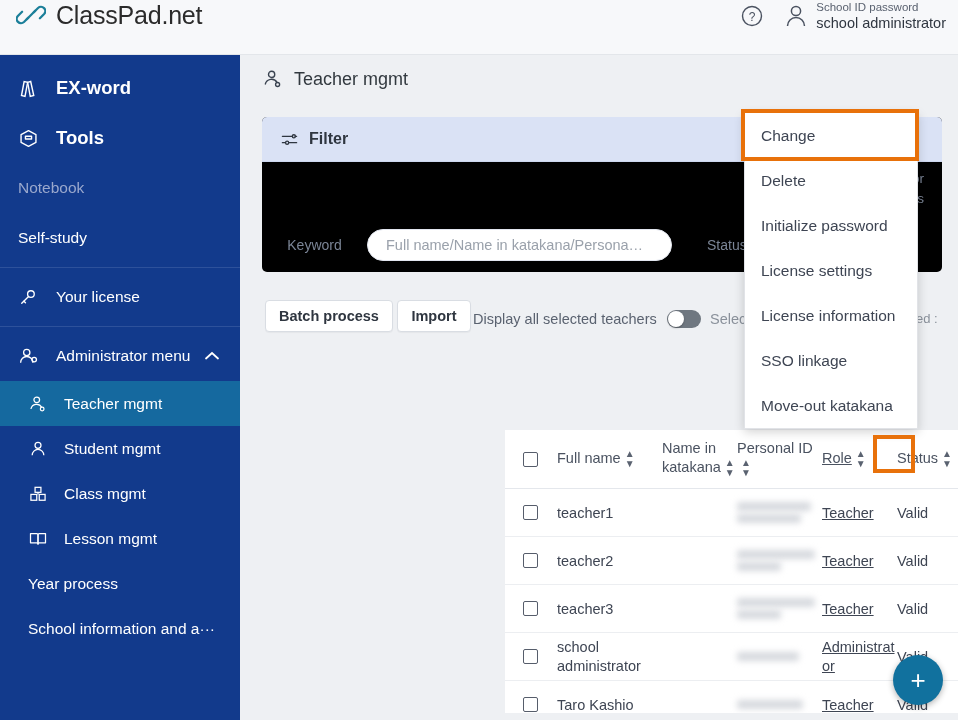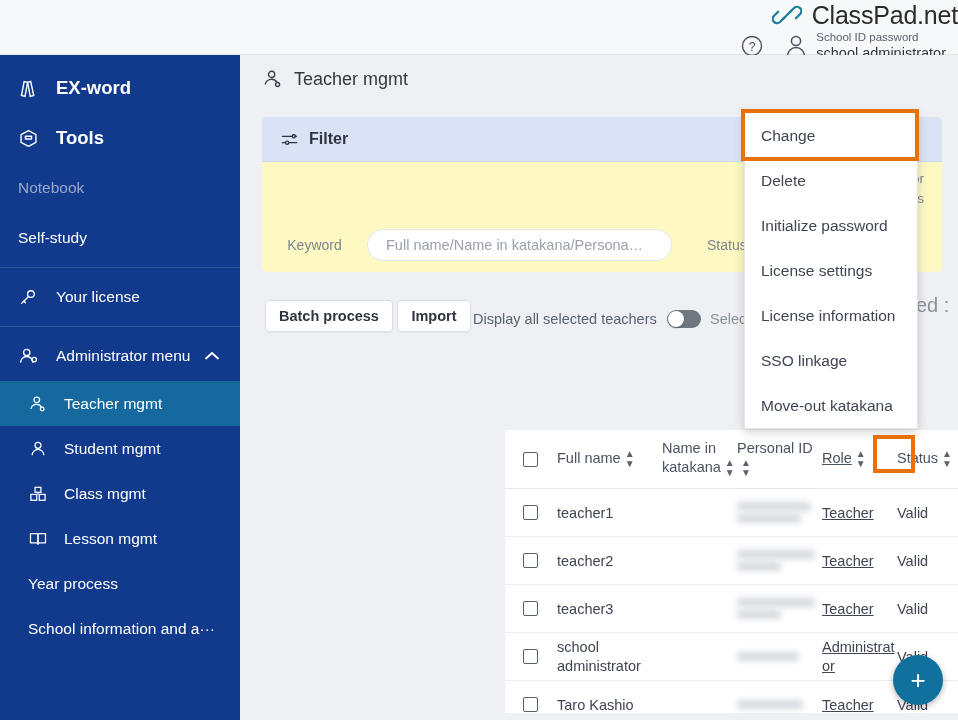--- a/index.html
+++ b/index.html
@@ -14,23 +14,22 @@
     width: 958px; height: 720px;
     overflow: hidden;
   }
 
   
   .topbar {
     position: absolute; left: 0; top: 0;
     width: 958px; height: 55px;
     background: #f7f8fa;
     border-bottom: 1px solid #e3e6ea;
-    display: flex; align-items: flex-end;
-    box-sizing: border-box;
-    flex-direction: column;
+    display: flex; align-items: flex-start;
+    box-sizing: border-box;
   }
   .brand { display: flex; align-items: center; margin-left: 16px; }
   .brand-icon { width: 30px; height: 30px; margin-right: 10px; }
   .brand-text {
     font-size: 25px; color: #2b2b2b; letter-spacing: -0.2px;
   }
   .topbar-right {
     margin-left: auto; margin-right: 12px;
     display: flex; align-items: center;
   }
@@ -81,21 +80,21 @@
   .page-head {
     display: flex; align-items: center;
     height: 48px; padding-left: 22px;
     font-size: 18px; color: #32393f;
   }
   .page-head .ico { margin-right: 10px; display: flex; }
 
   .filter-card {
     position: absolute; left: 22px; top: 62px;
     width: 680px; height: 155px;
-    background: #fef9c3;
+    background: #000000;
     border-radius: 5px;
     overflow: hidden;
   }
   .filter-head {
     height: 44px; display: flex; align-items: center;
     padding-left: 18px;
     font-size: 16px; font-weight: bold; color: #2f3640;
     border-bottom: 1px solid #cdd7ef;
     background: #dae2f5;
   }
@@ -443,21 +442,21 @@
     </div>
 
     <div style="position:absolute;left:233px;top:255px;display:flex;align-items:center;font-size:14.5px;color:#5a6270;">
       <span>Display all selected teachers</span>
       <span class="switch">
           <span class="knob"></span>
         </span>
     </div>
 
     <div style="position:absolute;left:470px;top:256px;font-size:14.5px;color:#8a919b;white-space:nowrap;">Selec</div>
-    <div style="position:absolute;left:676px;top:239px;font-size:20px;color:#8a919b;white-space:nowrap;">ed :</div>
+    <div style="position:absolute;left:676px;top:256px;font-size:13px;color:#8a919b;white-space:nowrap;">ed :</div>
 
     <div class="table-wrap">
 
       <div class="thead">
         <div class="c-chk">
             <span class="chk"></span>
           </div>
         <div class="c-name hcell">
           <span>Full name</span><span class="sort">▲<br>▼</span>
         </div>

